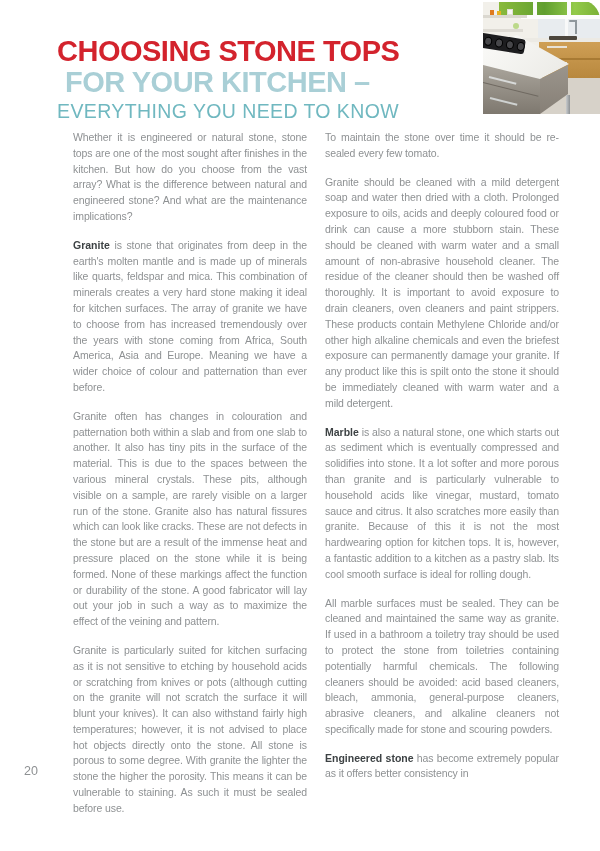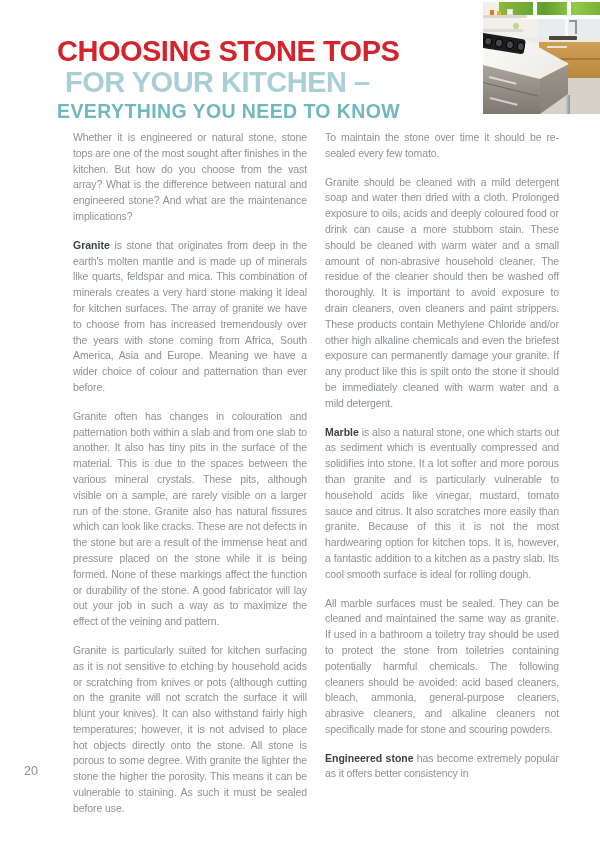--- a/index.html
+++ b/index.html
@@ -1,31 +1,32 @@
 <!DOCTYPE html>
 <html><head>
 <meta charset="utf-8">
 <style>
   html,body{margin:0;padding:0;background:#ffffff;}
   .page{
     position:relative;width:600px;height:851px;background:#ffffff;overflow:hidden;
     font-family:"Liberation Sans", sans-serif;
+    border-radius:20px;
   }
   
   .header{position:absolute;left:57px;top:36px;width:420px;}
   .title{
     margin:0;font-size:29px;line-height:30px;font-weight:bold;
     letter-spacing:-0.5px;color:#d3232d;
   }
   .subtitle{
     margin:1px 0 0 8px;font-size:29px;line-height:30px;font-weight:bold;
     letter-spacing:-0.5px;color:#a9cfd6;
   }
   .tagline{
-    margin:4px 0 0 0;font-size:19.5px;line-height:20px;font-weight:bold;
+    margin:4px 0 0 0;font-size:19.5px;line-height:20px;font-weight:normal;
     letter-spacing:0.4px;color:#70b8c0;
   }
   
   .columns{position:absolute;left:65px;top:130px;width:494px;display:flex;gap:10px;}
   .col{width:242px;}
   .col p{
     margin:0 0 13px 8px;font-size:10.5px;line-height:15.8px;letter-spacing:-0.1px;
     color:#8e9193;text-align:justify;
   }
   .lead{font-weight:bold;color:#3d4244;letter-spacing:0;}

